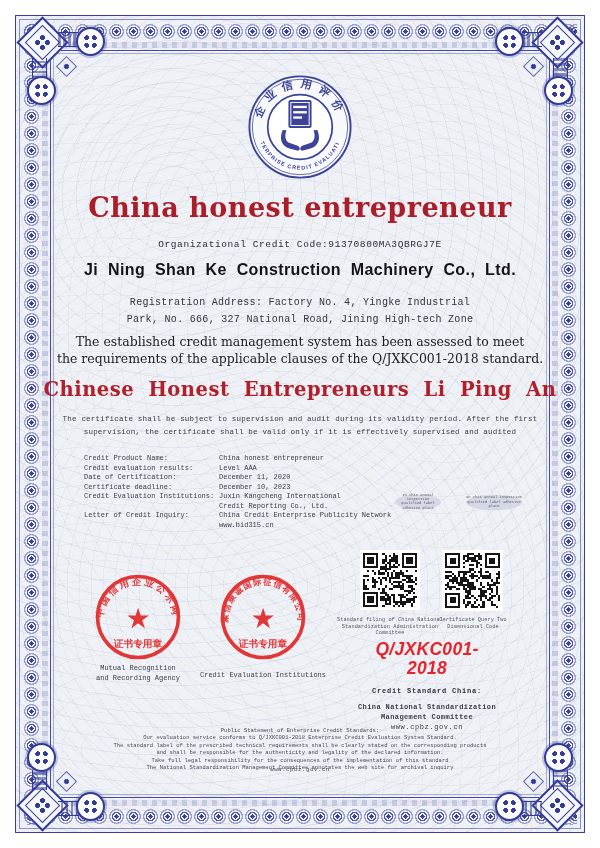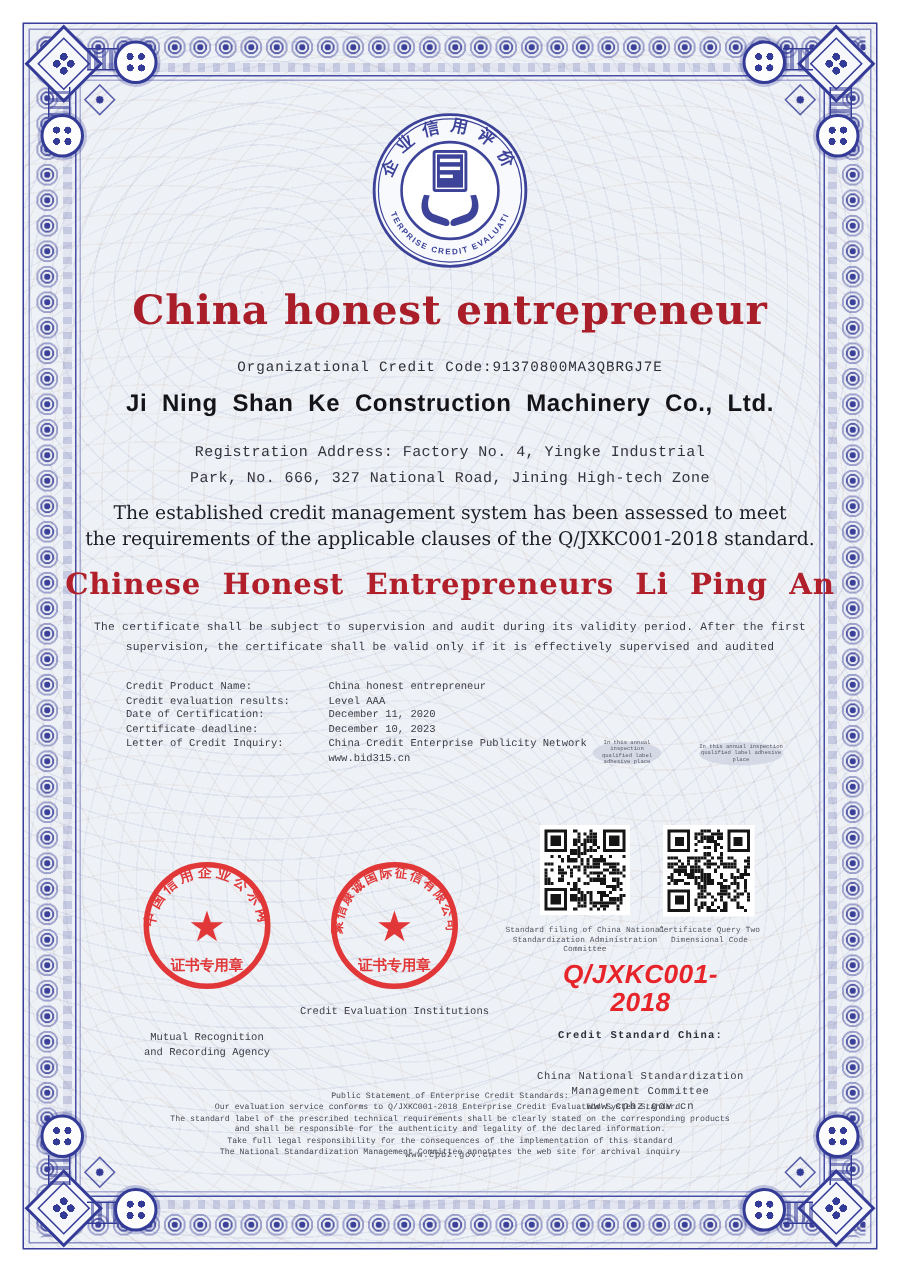--- a/index.html
+++ b/index.html
@@ -80,37 +80,37 @@
 
   .oval{border-radius:50%;background:rgba(208,213,226,.85);color:#5a5a66;
     font-size:6px;transform:scale(.62);transform-origin:center;line-height:6.8px;text-align:center;
     display:flex;align-items:center;justify-content:center;white-space:pre-line;}
   .oval1{left:381px;top:490px;width:74px;height:24px;}
   .oval2{left:449px;top:490px;width:90px;height:25px;}
 
   .seal{width:88px;height:88px;opacity:.93;}
   .seal1{left:94px;top:573px;} .seal2{left:219px;top:573px;}
   .sealcap{font-size:7px;color:#3c3c46;line-height:10px;text-align:center;}
-  .sealcap1{left:70px;top:687px;width:136px;}
+  .sealcap1{left:70px;top:663px;width:136px;}
   .sealcap2{left:185px;top:670px;width:156px;}
 
   .qr{background:#fff;outline:3px solid #fff;}
   .qr1{left:363px;top:553px;width:54px;height:54px;}
   .qr2{left:445px;top:553px;width:55px;height:55px;}
   .qr i{position:absolute;background:#151515;}
   .qr b{position:absolute;border:2px solid #151515;background:#fff;box-sizing:border-box;}
   .qr b::after{content:"";position:absolute;inset:22%;background:#151515;}
   .qrcap{font-size:5.2px;color:#55555f;line-height:6.6px;text-align:center;letter-spacing:.1px;}
   .qrcap1{left:328px;top:617px;width:124px;}
   .qrcap2{left:412px;top:617px;width:122px;}
 
   .stdblock{left:350px;top:640px;width:154px;text-align:center;}
   .stdnum{font-size:17.5px;font-weight:bold;font-style:italic;color:#e8242b;line-height:19px;letter-spacing:.3px;}
   .stdquery{margin-top:9px;font-size:7px;font-weight:bold;color:#2f2f3a;letter-spacing:.8px;}
-  .committee{margin-top:18px;font-size:7px;color:#3c3c46;line-height:10px;letter-spacing:.4px;}
+  .committee{margin-top:7px;font-size:7px;color:#3c3c46;line-height:10px;letter-spacing:.4px;font-weight:bold;}
   .cpbz{margin-top:1px;font-size:7px;color:#3c3c46;letter-spacing:.6px;}
 
   .footer{left:60px;top:727px;width:480px;font-size:5.5px;color:#4a4a55;line-height:7.4px;text-align:center;}
   .footer-url{left:60px;top:766px;width:480px;font-size:5.8px;color:#4a4a55;text-align:center;letter-spacing:.5px;}
 </style>
 </head>
 <body>
 
 <div class="cert">
 
@@ -211,20 +211,25 @@
         <span class="dlabel">Credit evaluation results:</span>
         <span class="dvalue">Level AAA</span>
       </div>
     <div class="drow">
         <span class="dlabel">Date of Certification:</span>
         <span class="dvalue">December 11, 2020</span>
       </div>
     <div class="drow">
         <span class="dlabel">Certificate deadline:</span>
         <span class="dvalue">December 10, 2023</span>
+      </div>
+    <div class="drow">
+        <span class="dlabel">Credit Evaluation Institutions:</span>
+        <span class="dvalue">Juxin Kangcheng International
+Credit Reporting Co., Ltd.</span>
       </div>
     <div class="drow">
         <span class="dlabel">Letter of Credit Inquiry:</span>
         <span class="dvalue">China Credit Enterprise Publicity Network
 www.bid315.cn</span>
       </div>
   </div>
 
   <div class="abs oval oval1 mono">In this annual inspection
 qualified label adhesive place</div>

